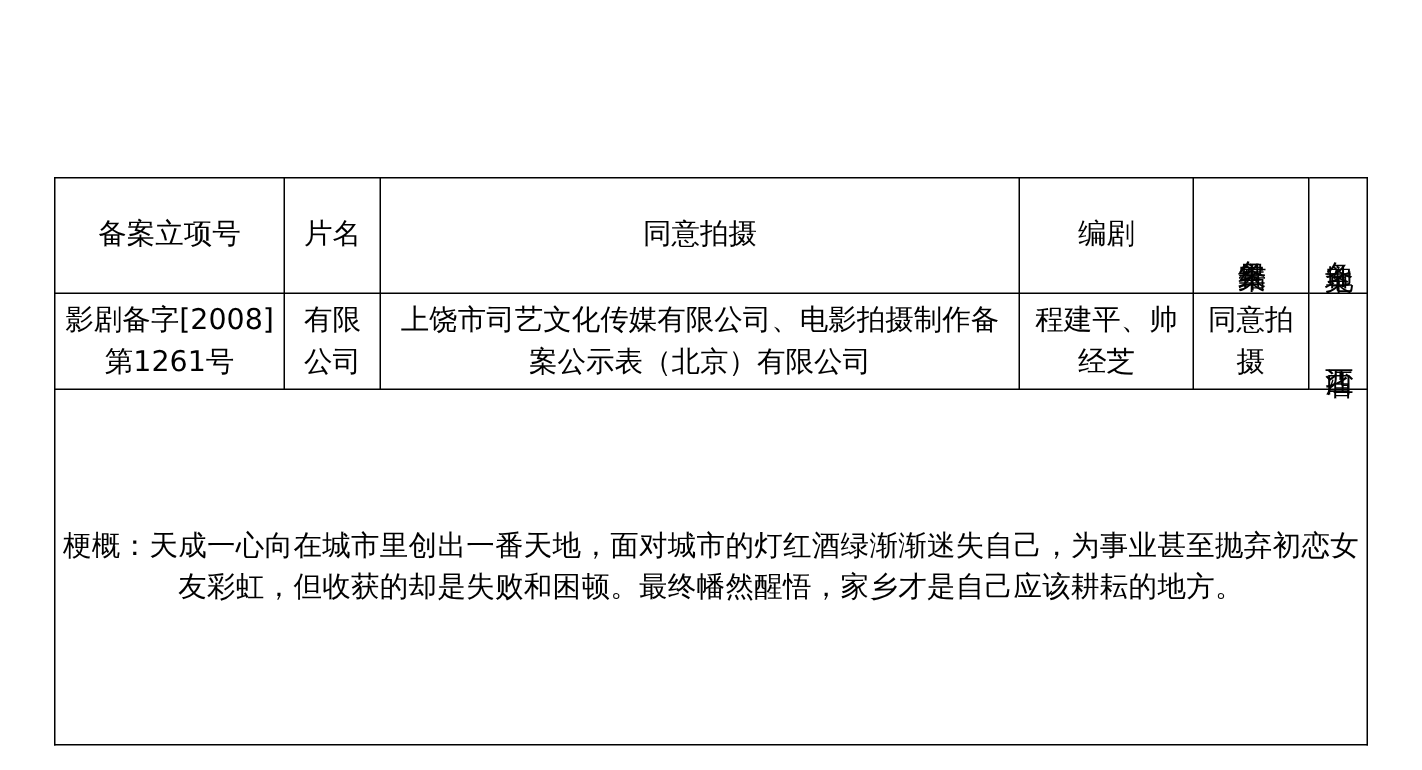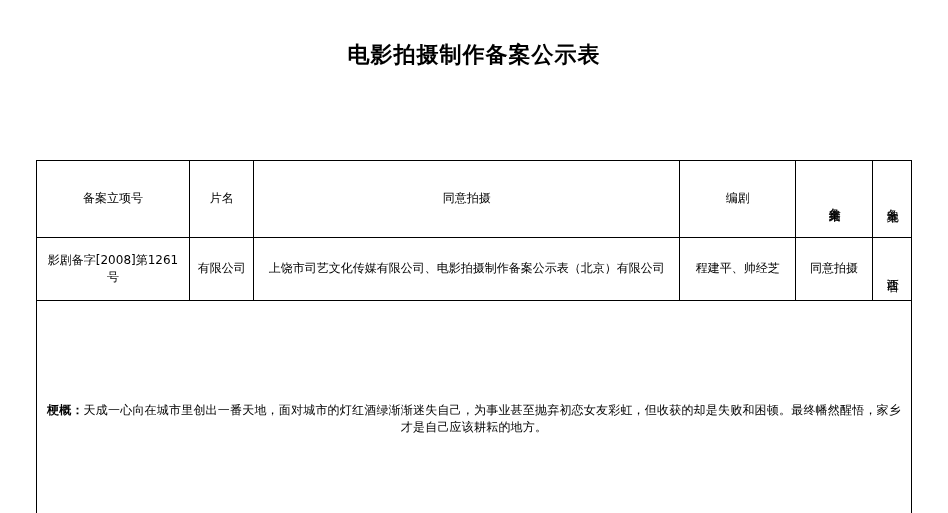--- a/index.html
+++ b/index.html
@@ -37,21 +37,21 @@
   }
   table.filing {
     border-collapse: collapse;
     table-layout: fixed;
     width: 876px;
     border: 1px solid #000000;
   }
   table.filing td, table.filing th {
     border: 1px solid #000000;
     font-weight: normal;
-    font-size: 12px;
+    font-size: 19px;
     line-height: 1.45;
     padding: 4px 5px;
     vertical-align: middle;
     text-align: center;
     word-wrap: break-word;
     overflow-wrap: break-word;
   }
   thead td {
     height: 68px;
   }
@@ -82,29 +82,28 @@
   td.synopsis {
     text-align: left;
     vertical-align: top;
     height: 228px;
     padding: 8px 10px 10px 10px;
     font-size: 14px;
     line-height: 1.6;
     letter-spacing: 0.2px;
   }
   td.synopsis .label {
-    font-weight: bold;
+    font-weight: normal;
   }
 </style>
 </head>
 <body>
 
 <div class="page">
 
-  <div class="doc-title">电影拍摄制作备案公示表</div>
 
   <div class="table-wrap">
     <table class="filing">
       <colgroup>
         <col class="col-no">
         <col class="col-title">
         <col class="col-unit">
         <col class="col-writer">
         <col class="col-result">
         <col class="col-place">

